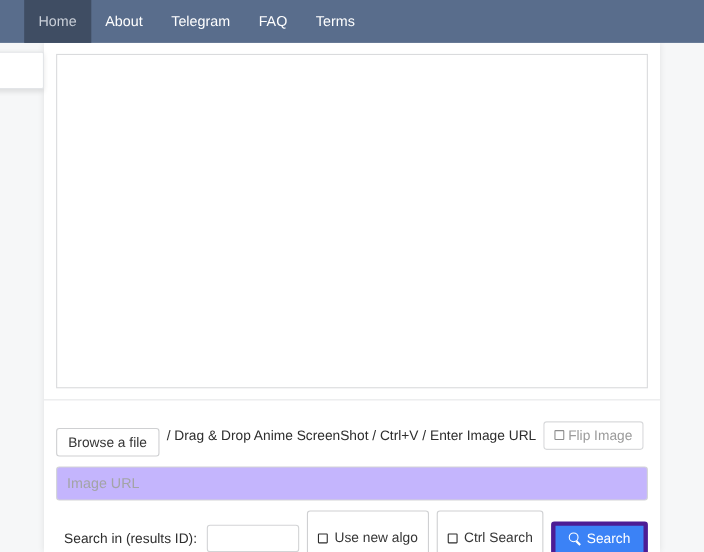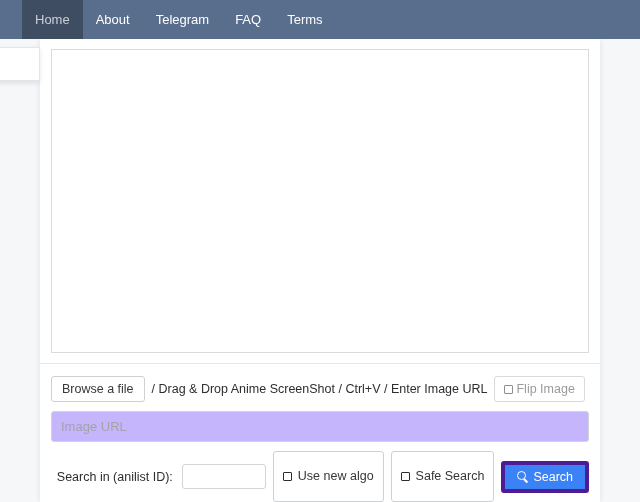--- a/index.html
+++ b/index.html
@@ -93,21 +93,21 @@
     font-family: "Liberation Sans", sans-serif;
     font-size: 12.5px;
     color: #363636;
     background: #ffffff;
     border: 1px solid #cfd0d2;
     border-radius: 3px;
     padding: 5px 9px;
     line-height: 1.15;
     cursor: pointer;
   }
-  .browse-btn { padding: 5px 10px; }
+  .browse-btn { padding: 5px 10px; margin-top: 13px; }
   .hint-text {
     font-size: 12.5px;
     color: #2e2e2e;
     padding: 0 7px;
   }
   .flip-btn {
     color: #9b9b9b;
     border-color: #d9dadc;
     display: inline-flex;
     align-items: center;
@@ -264,29 +264,29 @@
         <span class="cb"></span>
         <span>Flip Image</span>
       </button>
     </div>
 
     <div class="row-url">
       <input class="url-input" type="text" placeholder="Image URL" style="">
     </div>
 
     <div class="row-search">
-      <span class="anilist-label">Search in (anilist ID):</span>
+      <span class="anilist-label">Search in (results ID):</span>
       <input class="anilist-input" type="text" placeholder="" style="">
       <button class="btn opt-btn">
         <span class="cb"></span>
         <span>Use new algo</span>
       </button>
       <button class="btn opt-btn">
         <span class="cb"></span>
-        <span>Safe Search</span>
+        <span>Ctrl Search</span>
       </button>
       <button class="search-btn">
         <span class="mag"></span>
         <span>Search</span>
       </button>
     </div>
 
 
     <div class="footer">
       <a class="lnk">Official Telegram Bot</a><span class="sep"> | </span><span>Official WebExtension for </span><a class="lnk">Chrome</a><span>, </span><a class="lnk">Firefox</a><span>, and </span><a class="lnk">Opera</a>

